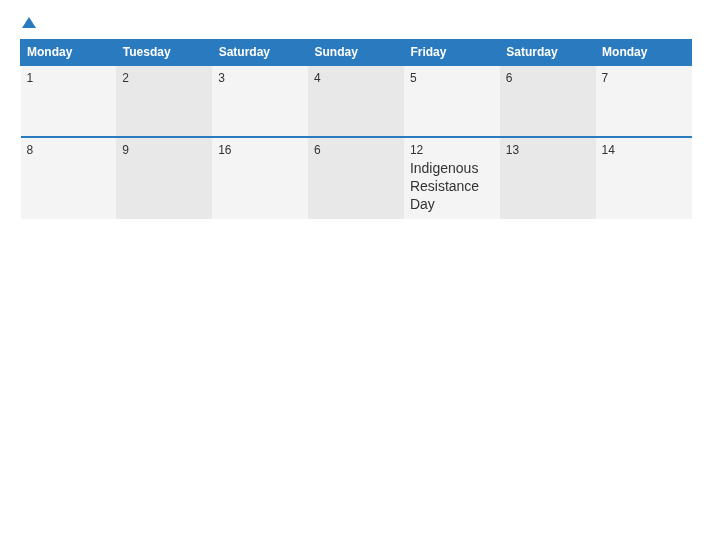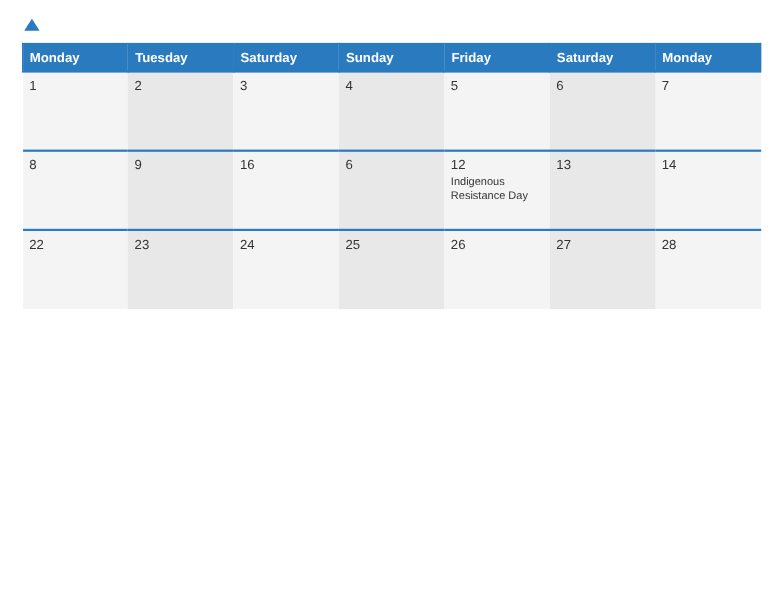--- a/index.html
+++ b/index.html
@@ -97,21 +97,21 @@
     }
     .calendar-table tbody tr td:nth-child(even) {
       background: #e8e8e8;
     }
     .day-num {
       font-size: 12px;
       color: #333;
       display: block;
     }
     .holiday-name {
-      font-size: 10px;
+      font-size: 14px;
       color: #333;
       margin-top: 2px;
       display: block;
       line-height: 1.3;
     }
     .empty-cell {
       background: #f4f4f4 !important;
     }
   </style>
 </head>
@@ -183,38 +183,15 @@
             <span class="day-num">12</span>
             <span class="holiday-name">Indigenous Resistance Day</span>
           </td>
           <td>
             <span class="day-num">13</span>
           </td>
           <td>
             <span class="day-num">14</span>
           </td>
         </tr>
-        <tr>
-          <td>
-            <span class="day-num">22</span>
-          </td>
-          <td>
-            <span class="day-num">23</span>
-          </td>
-          <td>
-            <span class="day-num">24</span>
-          </td>
-          <td>
-            <span class="day-num">25</span>
-          </td>
-          <td>
-            <span class="day-num">26</span>
-          </td>
-          <td>
-            <span class="day-num">27</span>
-          </td>
-          <td>
-            <span class="day-num">28</span>
-          </td>
-        </tr>
       </tbody>
   </table>
 </div>
 
 </body></html>

